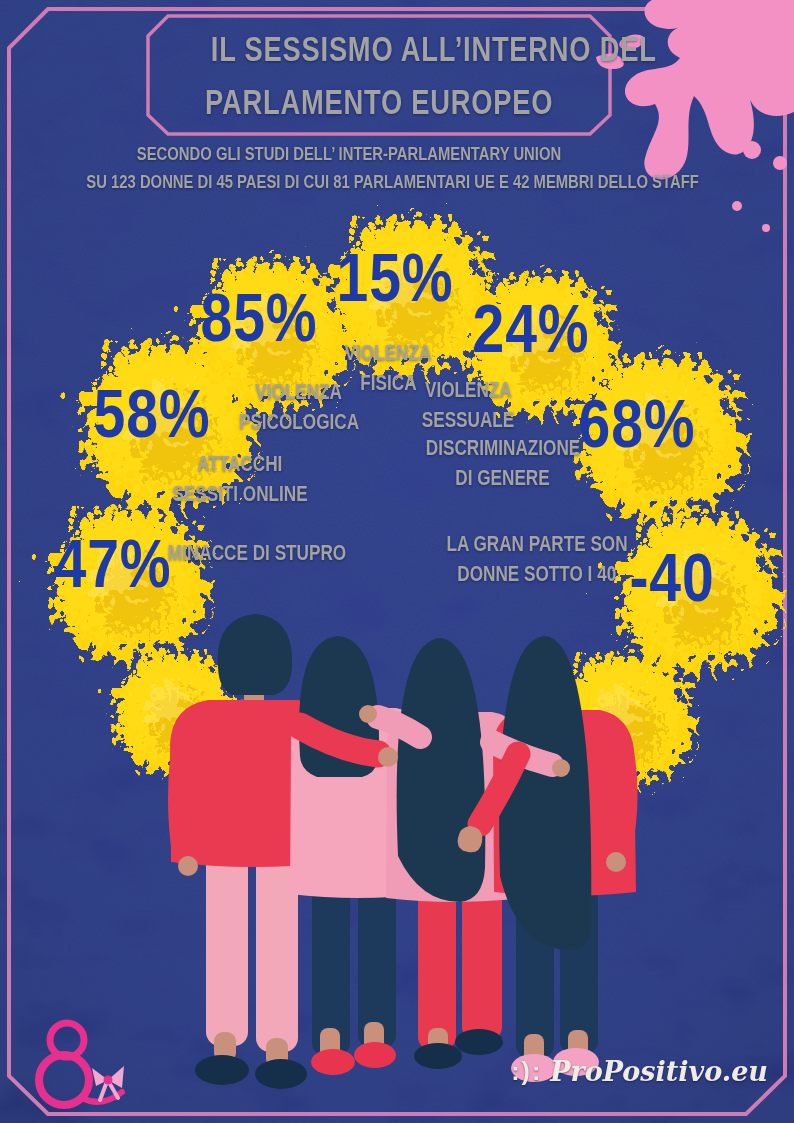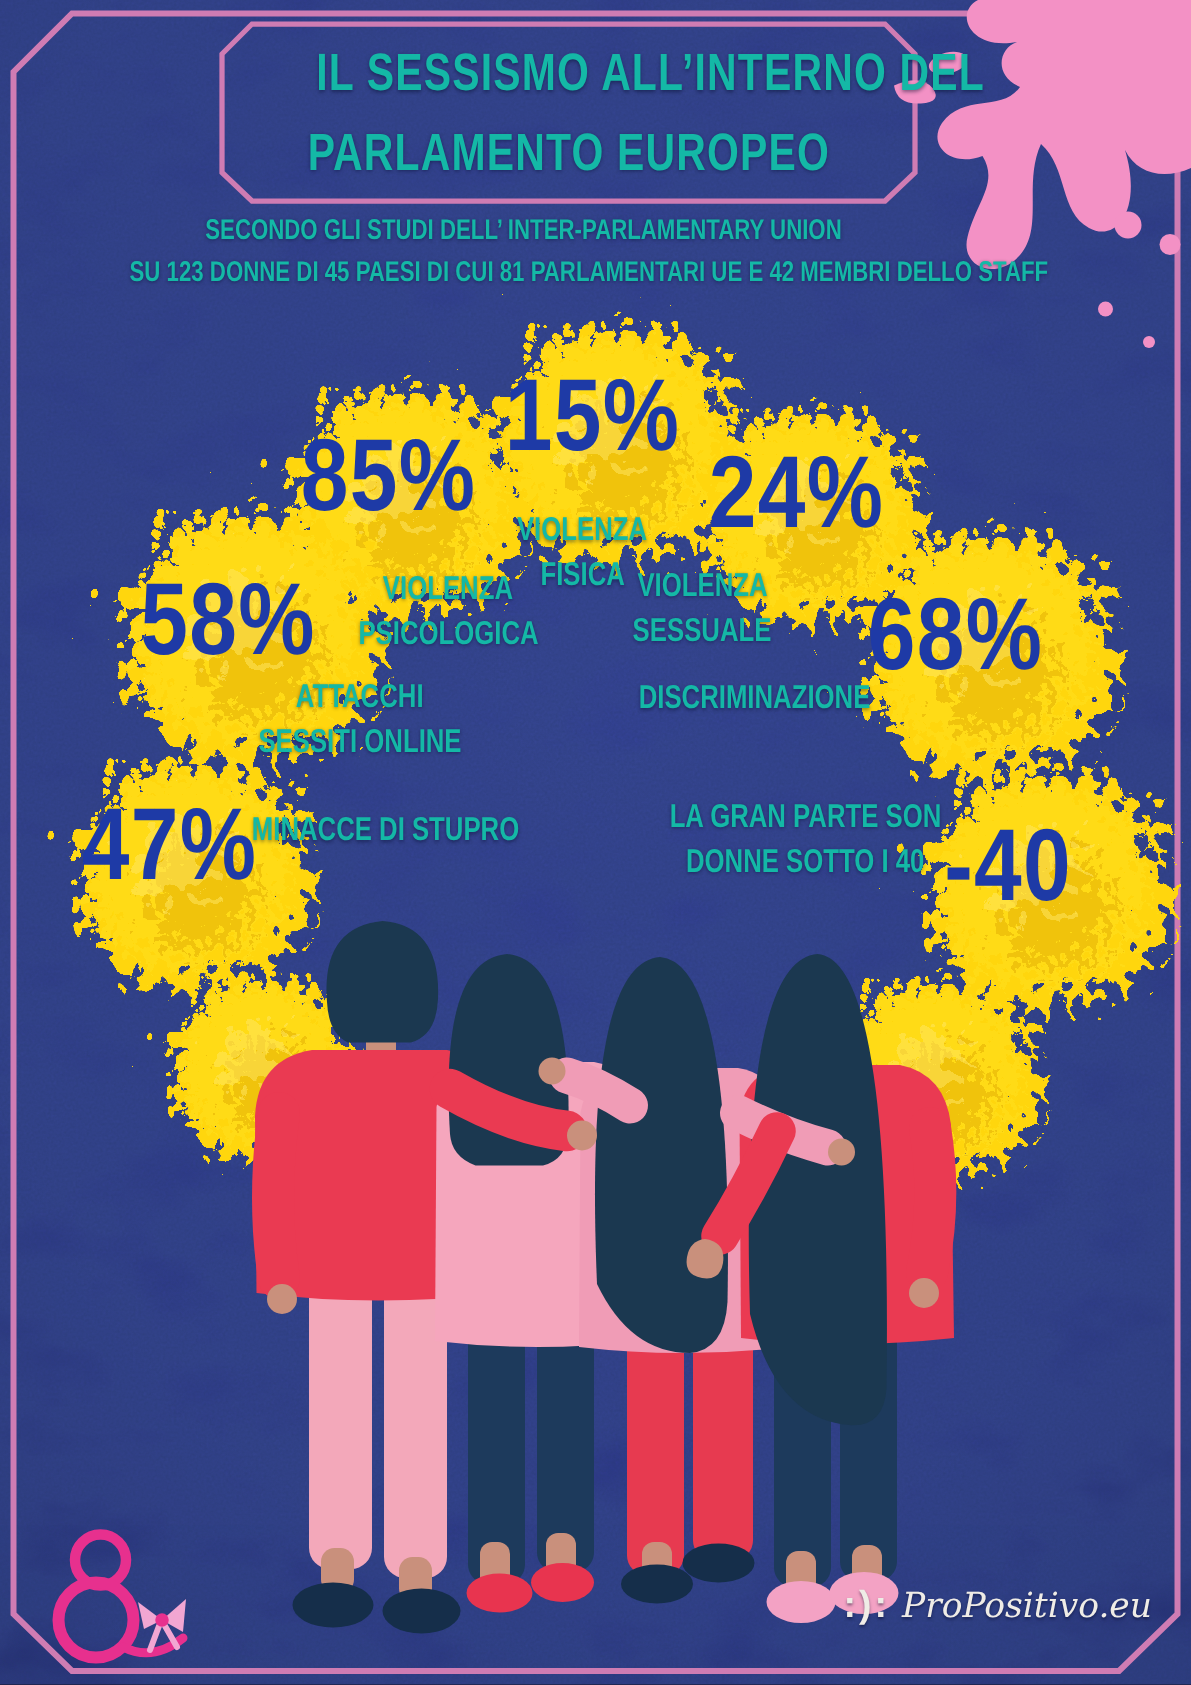--- a/index.html
+++ b/index.html
@@ -2,21 +2,21 @@
 <html><head>
 <meta charset="utf-8">
 <style>
   html,body{margin:0;padding:0;background:#111;}
   .poster{
     position:relative; width:794px; height:1123px; overflow:hidden;
     background:#2d3889;
     font-family:"Liberation Sans", sans-serif;
   }
   .poster svg.bg{position:absolute;left:0;top:0;width:794px;height:1123px;display:block;}
-  .txt{position:absolute; color:#14b8a6; text-shadow:0 1px 3px rgba(5,10,40,.45); white-space:nowrap;}
+  .txt{position:absolute; color:#a3a3a3; text-shadow:0 1px 3px rgba(5,10,40,.45); white-space:nowrap;}
   .cond{display:inline-block; transform:scaleX(.78); transform-origin:50% 50%; white-space:nowrap;}
   .title-box-text{
     left:148px; top:22px; width:462px; text-align:center;
     font-weight:bold; font-size:35px; letter-spacing:1px; line-height:53px;
   }
   .subtitle{left:0; width:698px; text-align:center; font-weight:bold; font-size:19px;}
   .sub1{top:143px;} .sub2{top:171px;}
   .stat-value{
     color:#1e3aa6; font-weight:bold; font-size:68px; text-shadow:none;
     transform:translate(-50%,-50%) scaleX(.84); transform-origin:50% 50%;
@@ -24,21 +24,21 @@
   }
   .stat-label{
     transform:translateX(-50%); text-align:center;
     font-weight:bold; font-size:22px; line-height:30px;
   }
   .footer-logo{
     position:absolute; right:26px; top:1056px; display:flex; align-items:center; gap:8px;
     color:#efece6; text-shadow:0 1px 2px rgba(5,10,40,.5);
   }
   .smiley{font-size:25px; font-weight:bold; letter-spacing:2px;}
-  .brand{font-family:"DejaVu Serif", serif; font-style:italic; font-size:23px; font-weight:normal;}
+  .brand{font-family:"DejaVu Serif", serif; font-style:italic; font-size:27px; font-weight:bold;}
 </style>
 </head>
 <body>
 
 <div class="poster">
 
   <svg class="bg" viewBox="0 0 794 1123" aria-hidden="true">
     <defs>
       <radialGradient id="bgGrad" cx="50%" cy="38%" r="80%">
         <stop offset="0%" stop-color="#34409a"></stop>
@@ -216,22 +216,23 @@
     <div><span class="cond">PSICOLOGICA</span></div>
   </div>
   <div class="txt stat-label" style="left:468px;top:375px;">
     <div><span class="cond">VIOLENZA</span></div>
     <div><span class="cond">SESSUALE</span></div>
   </div>
   <div class="txt stat-label" style="left:240px;top:449px;">
     <div><span class="cond">ATTACCHI</span></div>
     <div><span class="cond">SESSITI ONLINE</span></div>
   </div>
-  <div class="txt stat-label" style="left:503px;top:450px;">
+  <div class="txt stat-label" style="left:503px;top:433px;">
     <div><span class="cond">DISCRIMINAZIONE</span></div>
+    <div><span class="cond">DI GENERE</span></div>
   </div>
   <div class="txt stat-label" style="left:257px;top:498px;margin-top:40px;">
     <div><span class="cond">MINACCE DI STUPRO</span></div>
   </div>
   <div class="txt stat-label" style="left:537px;top:529px;">
     <div><span class="cond">LA GRAN PARTE SON</span></div>
     <div><span class="cond">DONNE SOTTO I 40</span></div>
   </div>
 
   <div class="footer-logo">

